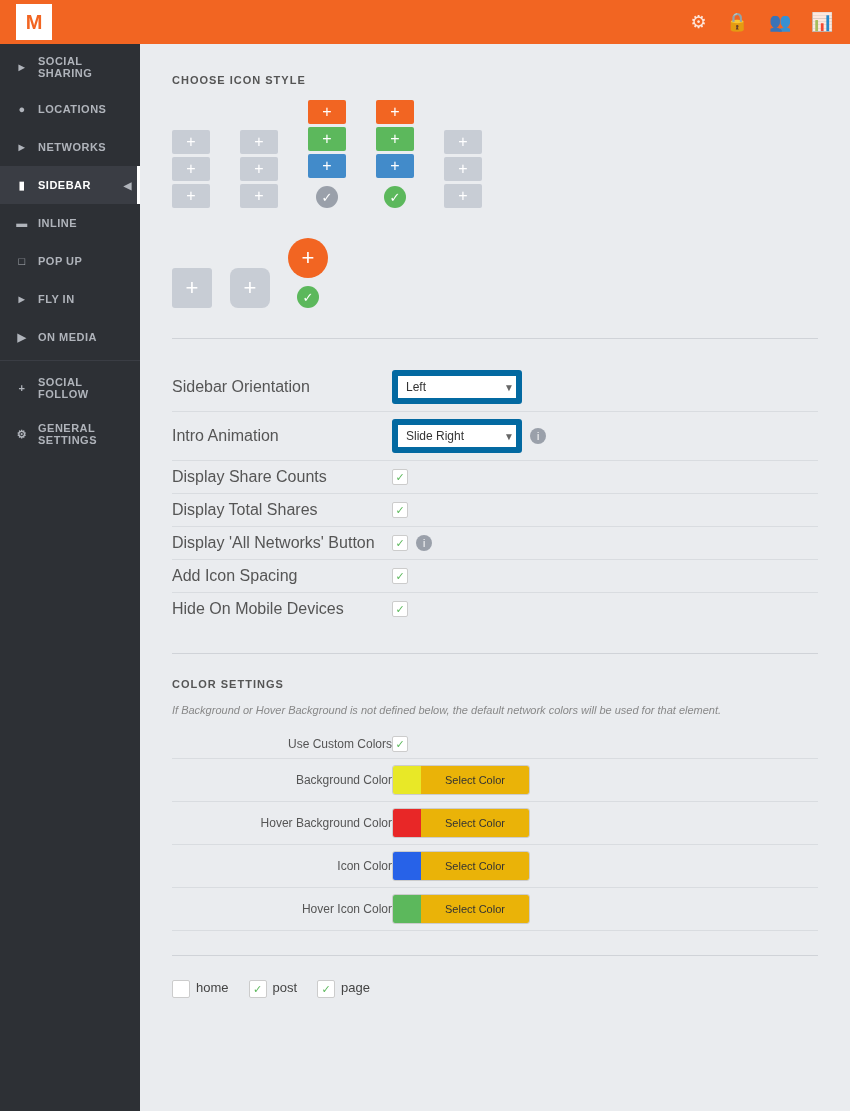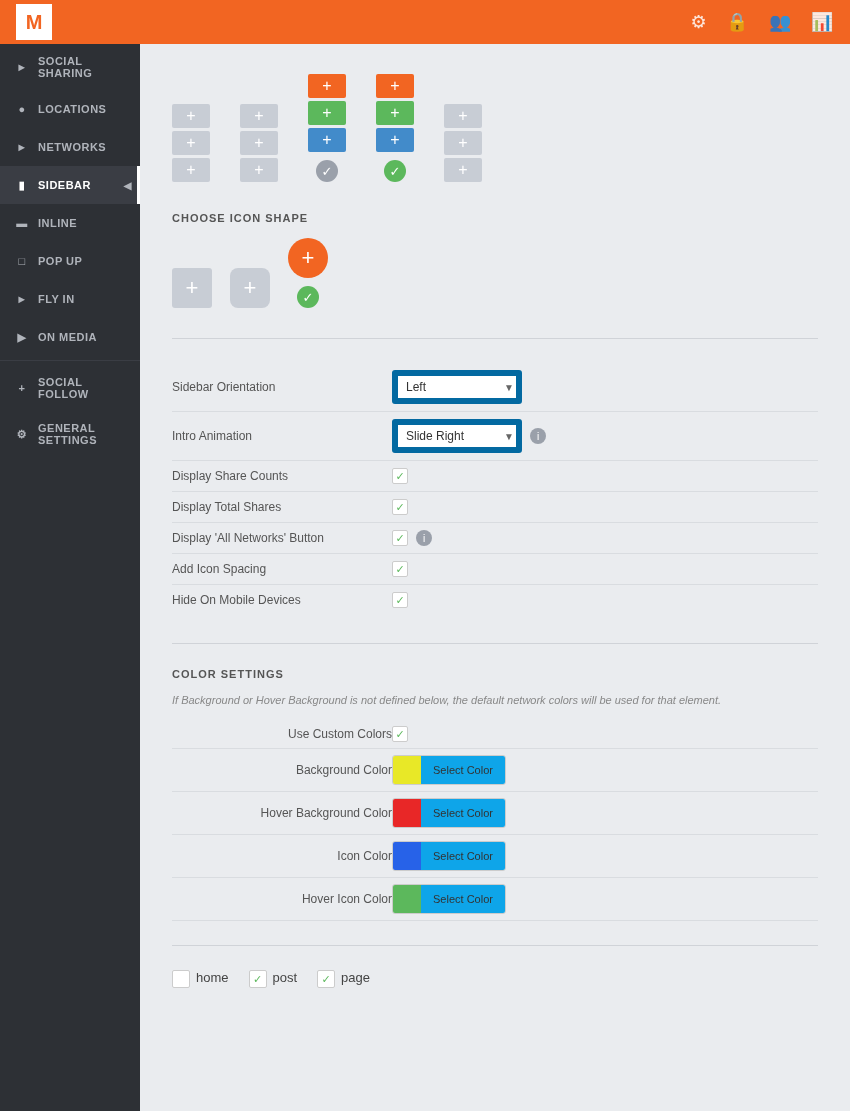--- a/index.html
+++ b/index.html
@@ -179,21 +179,21 @@
     }
     .settings-row {
       display: flex;
       align-items: center;
       padding: 7px 0;
       border-bottom: 1px solid #d9dce0;
     }
     .settings-row:last-child { border-bottom: none; }
     .settings-row-label {
       width: 220px;
-      font-size: 12px;
+      font-size: 16px;
       color: #555;
       flex-shrink: 0;
     }
     .settings-row-control {
       display: flex;
       align-items: center;
       gap: 8px;
     }
     .dropdown-select {
       background: #fff;
@@ -270,24 +270,24 @@
       align-items: center;
       border: 1px solid #ccc;
       border-radius: 3px;
       overflow: hidden;
       cursor: pointer;
     }
     .color-swatch {
       width: 28px; height: 28px;
     }
     .color-select-text {
-      padding: 0 12px;
+      padding: 0 24px;
       font-size: 11px;
       color: #333;
-      background: #0ea5e9;
+      background: #eab308;
       height: 28px;
       line-height: 28px;
     }
 
     
     .post-type-row {
       display: flex;
       align-items: center;
       gap: 20px;
       margin-top: 10px;
@@ -371,20 +371,21 @@
     </div>
     <div class="sidebar-item">
       <span class="sidebar-icon">⚙</span>
       <span>General Settings</span>
     </div>
   </nav>
 
   <div class="main-content">
 
 
+    <div class="section-label">CHOOSE ICON STYLE</div>
     <div class="icon-style-grid">
 
       <div class="icon-style-item">
         <div class="icon-stack">
           <div class="icon-btn gray">+</div>
           <div class="icon-btn gray">+</div>
           <div class="icon-btn gray">+</div>
         </div>
       </div>
 
@@ -416,21 +417,20 @@
 
       <div class="icon-style-item">
         <div class="icon-stack">
           <div class="icon-btn gray">+</div>
           <div class="icon-btn gray">+</div>
           <div class="icon-btn gray">+</div>
         </div>
       </div>
     </div>
 
-    <div class="section-label">CHOOSE ICON SHAPE</div>
     <div class="icon-shape-grid">
 
       <div class="shape-item">
         <div class="shape-btn shape-square">+</div>
       </div>
 
       <div class="shape-item">
         <div class="shape-btn shape-square" style="border-radius: 8px; background:#c8cdd5;">+</div>
       </div>
 

